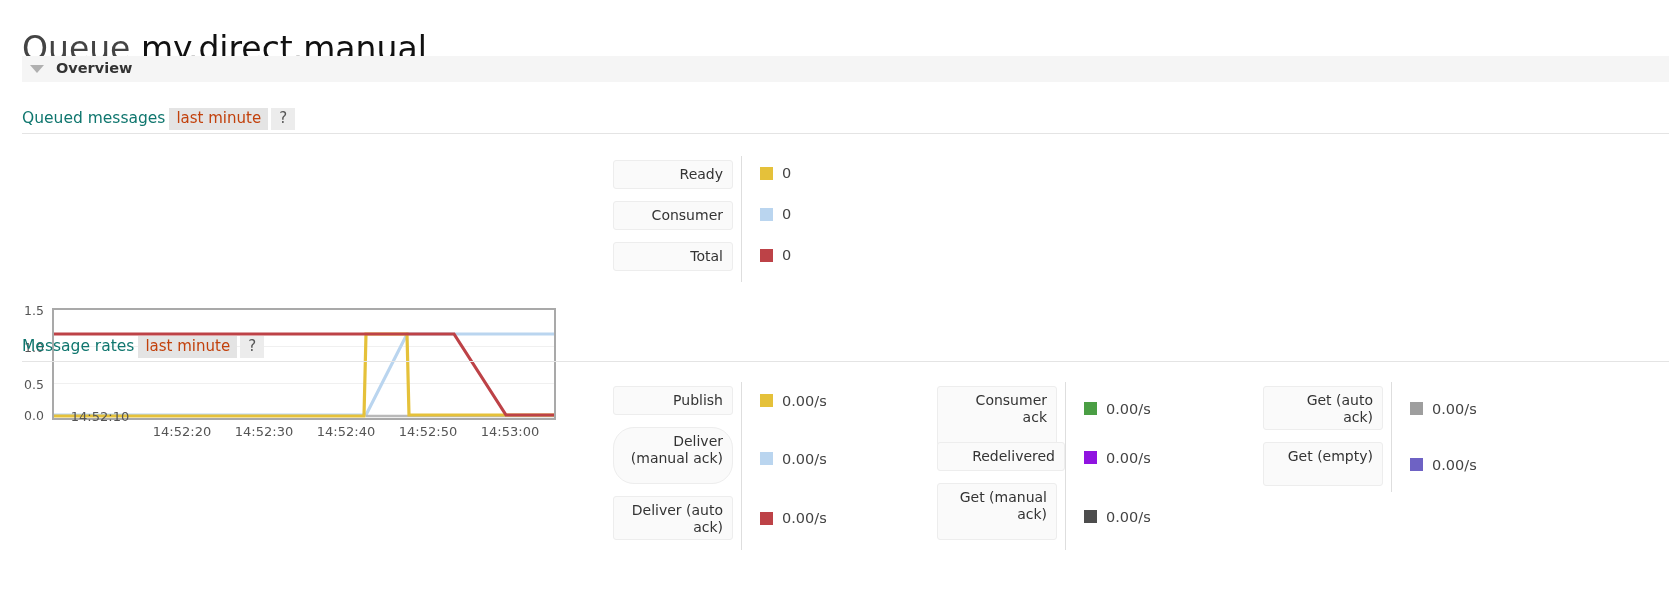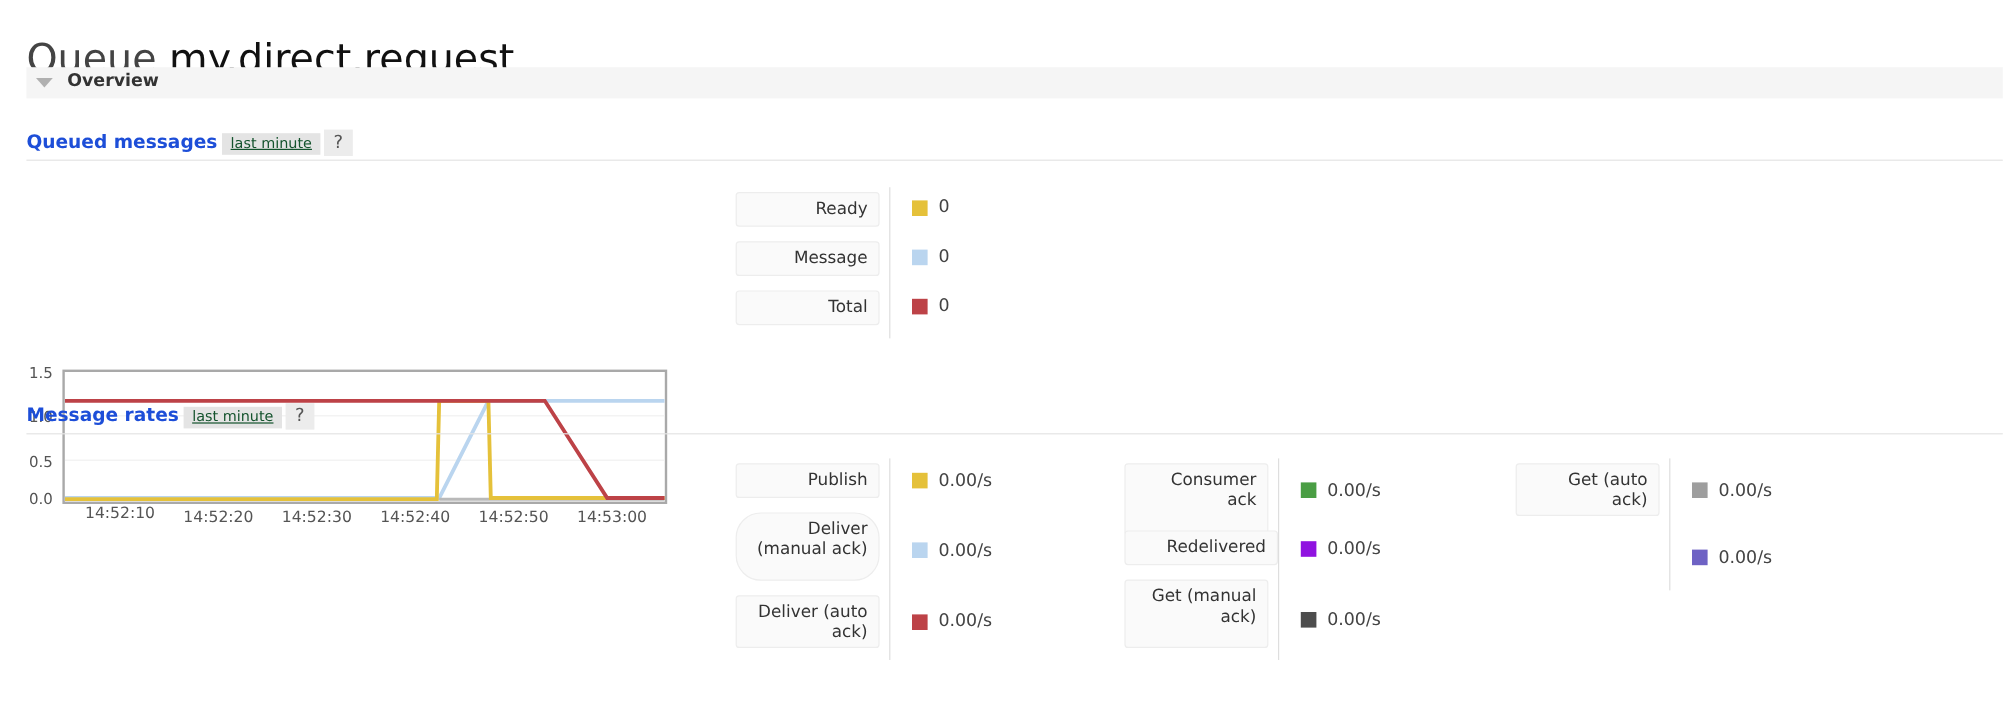--- a/index.html
+++ b/index.html
@@ -66,33 +66,31 @@
     position: absolute;
     left: 22px;
     width: 1647px;
     height: 26px;
     border-bottom: 1px solid #e4e4e4;
     box-sizing: border-box;
     white-space: nowrap;
   }
   .subhead .sh-title {
     font-size: 15.5px;
-    color: #1d4ed8;
+    color: #0f766e;
     vertical-align: baseline;
-    font-weight: bold;
   }
   .subhead .sh-chip {
     display: inline-block;
     background: #e4e4e4;
-    color: #14532d;
-    font-size: 12px;
+    color: #c2410c;
+    font-size: 15px;
     padding: 1px 7px 3px 7px;
     margin-left: 4px;
     vertical-align: baseline;
-    text-decoration: underline;
   }
   .subhead .sh-help {
     display: inline-block;
     background: #ececec;
     color: #555555;
     font-size: 15px;
     padding: 1px 8px 3px 8px;
     margin-left: 3px;
     vertical-align: baseline;
   }
@@ -169,21 +167,21 @@
     font-size: 14.5px;
     color: #444444;
     white-space: nowrap;
     line-height: 16px;
   }
 </style>
 </head>
 <body>
 
 <h1 id="page-title"><span>Queue</span>
-  <span class="obj-name">my.direct.request</span>
+  <span class="obj-name">my.direct.manual</span>
 </h1>
 
 <div id="overview-section">
   <span class="toggle-arrow"></span>
   <span class="section-label">Overview</span>
 </div>
 
 <div class="subhead" id="qm-subhead" style="top:108px;">
   <span class="sh-title">Queued messages</span><span class="sh-chip">last minute</span><span class="sh-help">?</span>
 </div>
@@ -203,36 +201,36 @@
       <polyline points="0,105 312,105 353,24 400,24 500,24" transform="translate(0,0)" fill="none" stroke="#bad5ef" stroke-width="3.2"></polyline>
 
       <polyline points="312,106 500,106" fill="none" stroke="#b9b9b9" stroke-width="2.6"></polyline>
 
       <polyline points="0,106 310,106 312,24 353,24 355,105 500,105" fill="none" stroke="#e5c13a" stroke-width="3.2"></polyline>
 
       <polyline points="0,24 400,24 452,105 500,105" fill="none" stroke="#bd4247" stroke-width="3.2"></polyline>
     </svg>
   </div>
 
-  <div class="xlabel" style="left:52px;  top:272px; width:96px;text-align:center;">14:52:10</div>
+  <div class="xlabel" style="left:52px;  top:260px; width:96px;text-align:center;">14:52:10</div>
   <div class="xlabel" style="left:134px; top:275px; width:96px;">14:52:20</div>
   <div class="xlabel" style="left:216px; top:275px; width:96px;">14:52:30</div>
   <div class="xlabel" style="left:298px; top:275px; width:96px;">14:52:40</div>
   <div class="xlabel" style="left:380px; top:275px; width:96px;">14:52:50</div>
   <div class="xlabel" style="left:462px; top:275px; width:96px;text-align:center;">14:53:00</div>
 </div>
 
 <div class="legend-group" id="qm-legend" style="left:608px; top:156px; width:240px; height:126px;">
   <div class="legend-divider" style="left:133px; top:0px; height:126px;"></div>
 
   <div class="lg-btn" style="left:5px;  top:4px;  width:120px; height:29px;">Ready</div>
   <div class="lg-swatch" style="left: 152px; top: 11px; background: rgb(229, 193, 58);" id="qm-sw-0"></div>
   <div class="lg-value" style="left:174px; top:9px;">0</div>
 
-  <div class="lg-btn" style="left:5px;  top:45px; width:120px; height:29px;">Message</div>
+  <div class="lg-btn" style="left:5px;  top:45px; width:120px; height:29px;">Consumer</div>
   <div class="lg-swatch" style="left: 152px; top: 52px; background: rgb(186, 213, 239);" id="qm-sw-1"></div>
   <div class="lg-value" style="left:174px; top:50px;">0</div>
 
   <div class="lg-btn" style="left:5px;  top:86px; width:120px; height:29px;">Total</div>
   <div class="lg-swatch" style="left: 152px; top: 93px; background: rgb(189, 66, 71);" id="qm-sw-2"></div>
   <div class="lg-value" style="left:174px; top:91px;">0</div>
 </div>
 
 <div class="subhead" id="mr-subhead" style="top:336px;">
   <span class="sh-title">Message rates</span><span class="sh-chip">last minute</span><span class="sh-help">?</span>
@@ -289,15 +287,16 @@
   <div class="lg-value" style="left:174px; top:127px;">0.00/s</div>
 </div>
 
 <div class="legend-group" id="mr-legend-3" style="left:1258px; top:382px; width:260px; height:110px;">
   <div class="legend-divider" style="left:133px; top:0px; height:110px;"></div>
 
   <div class="lg-btn" style="left:5px; top:4px;  width:120px; height:44px;">Get (auto ack)</div>
   <div class="lg-swatch" style="left: 152px; top: 20px; background: rgb(158, 158, 158);" id="mr3-sw-0"></div>
   <div class="lg-value" style="left:174px; top:19px;">0.00/s</div>
 
+  <div class="lg-btn" style="left:5px; top:60px; width:120px; height:44px;">Get (empty)</div>
   <div class="lg-swatch" style="left: 152px; top: 76px; background: rgb(110, 98, 196);" id="mr3-sw-1"></div>
   <div class="lg-value" style="left:174px; top:75px;">0.00/s</div>
 </div>
 
 </body></html>

